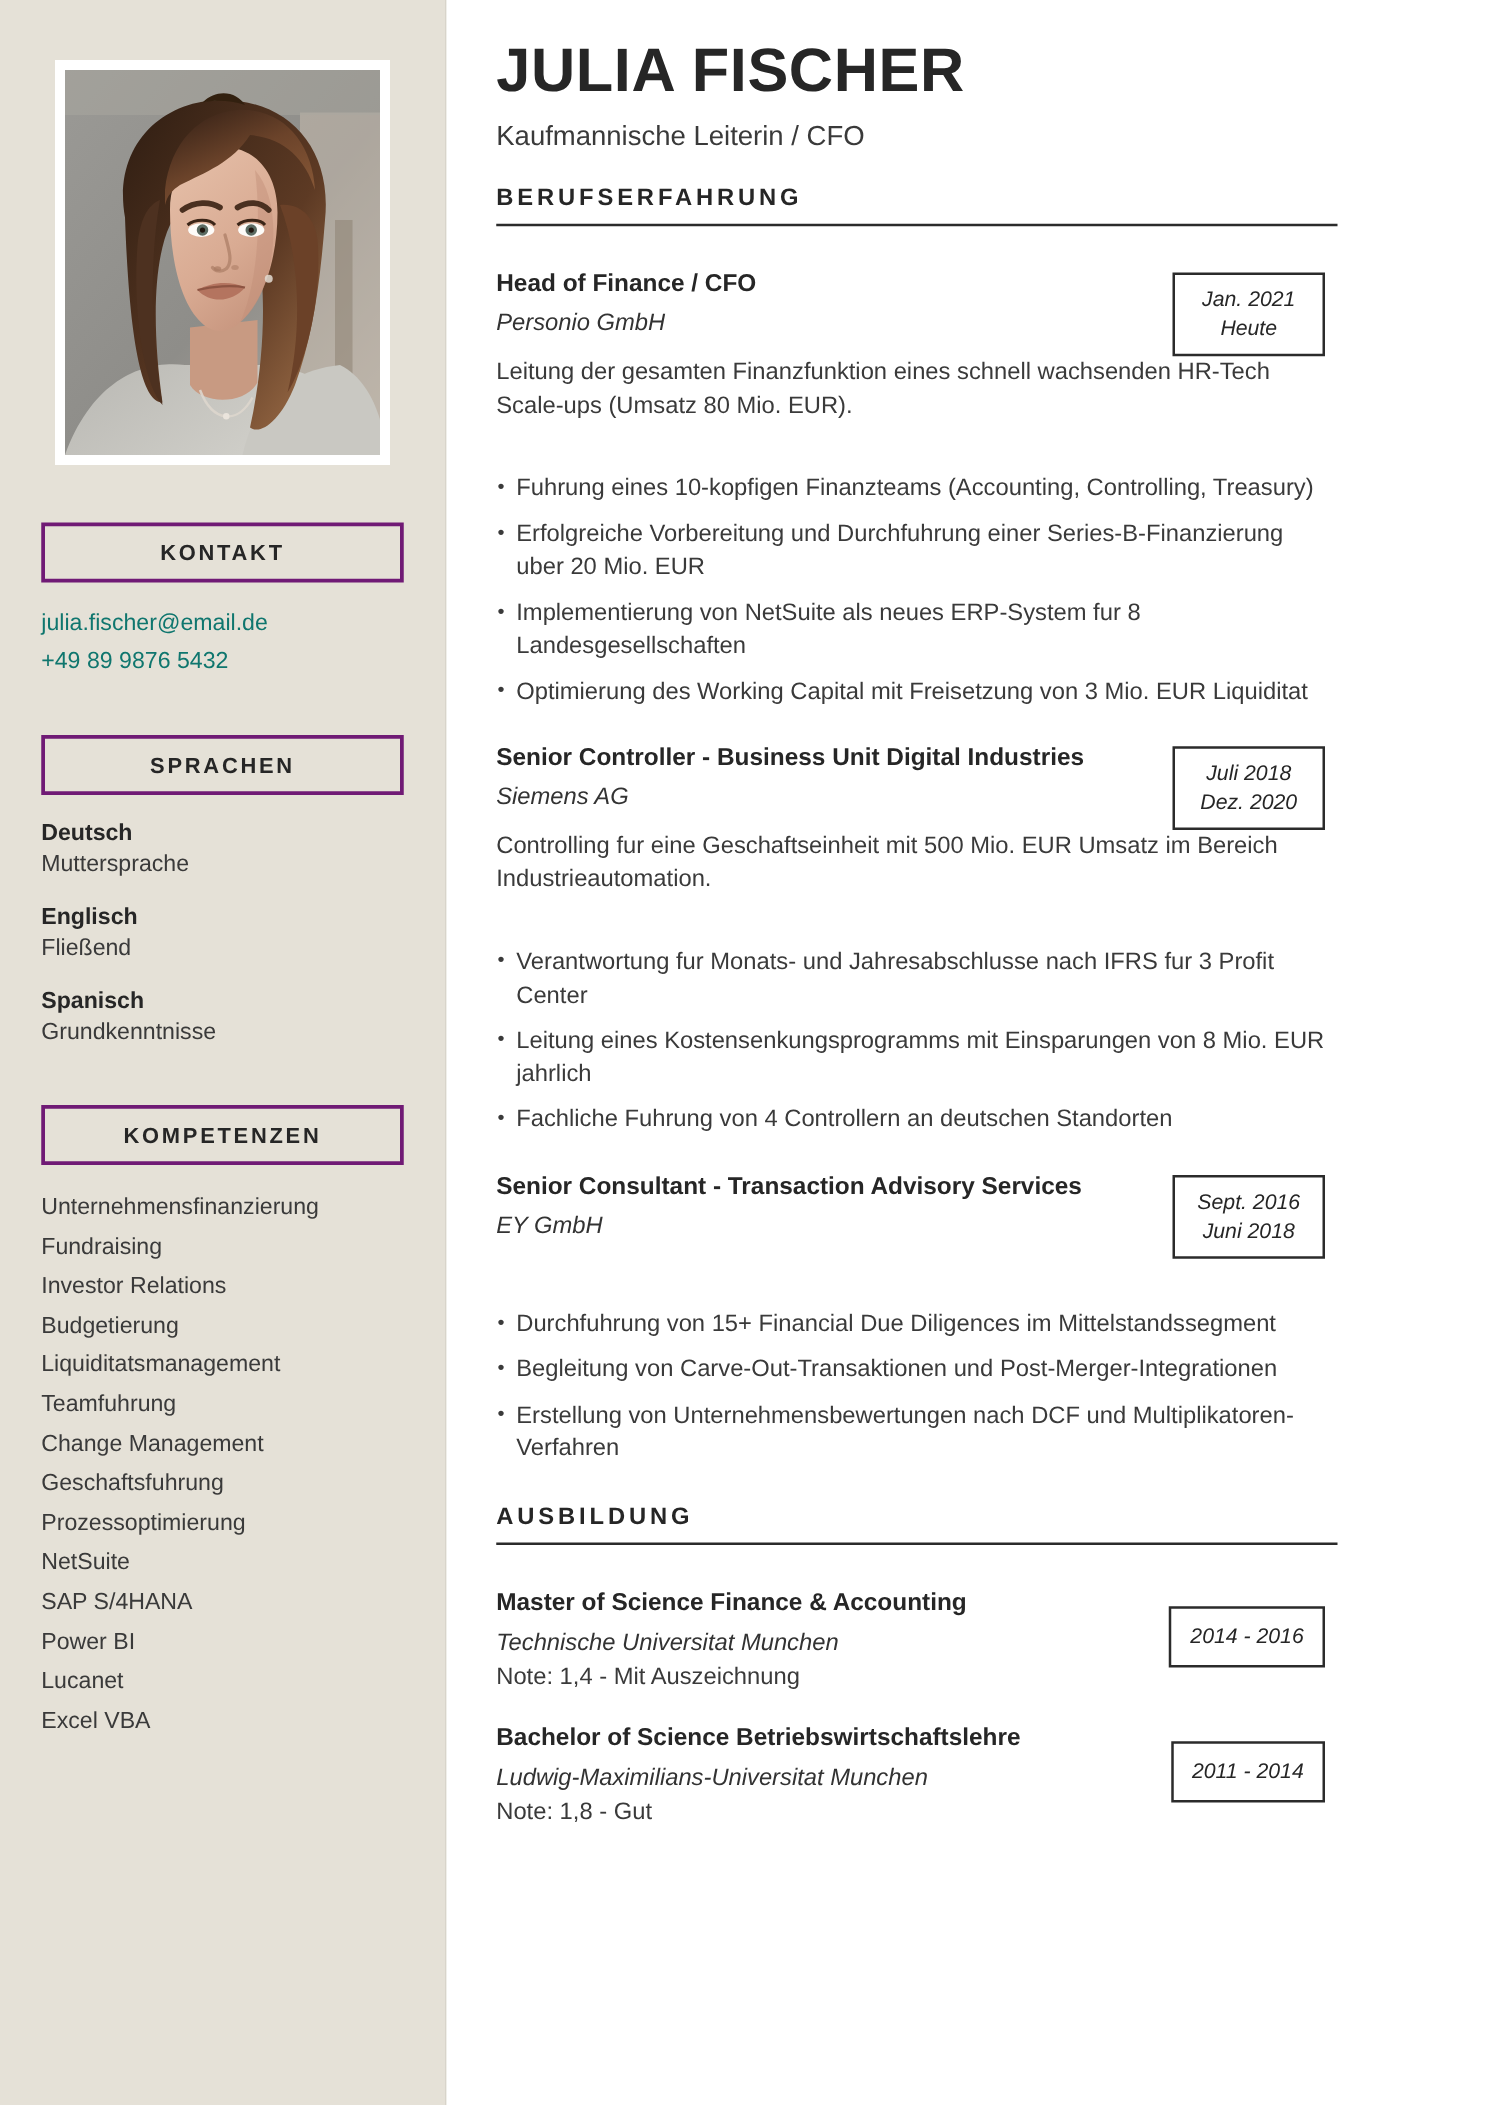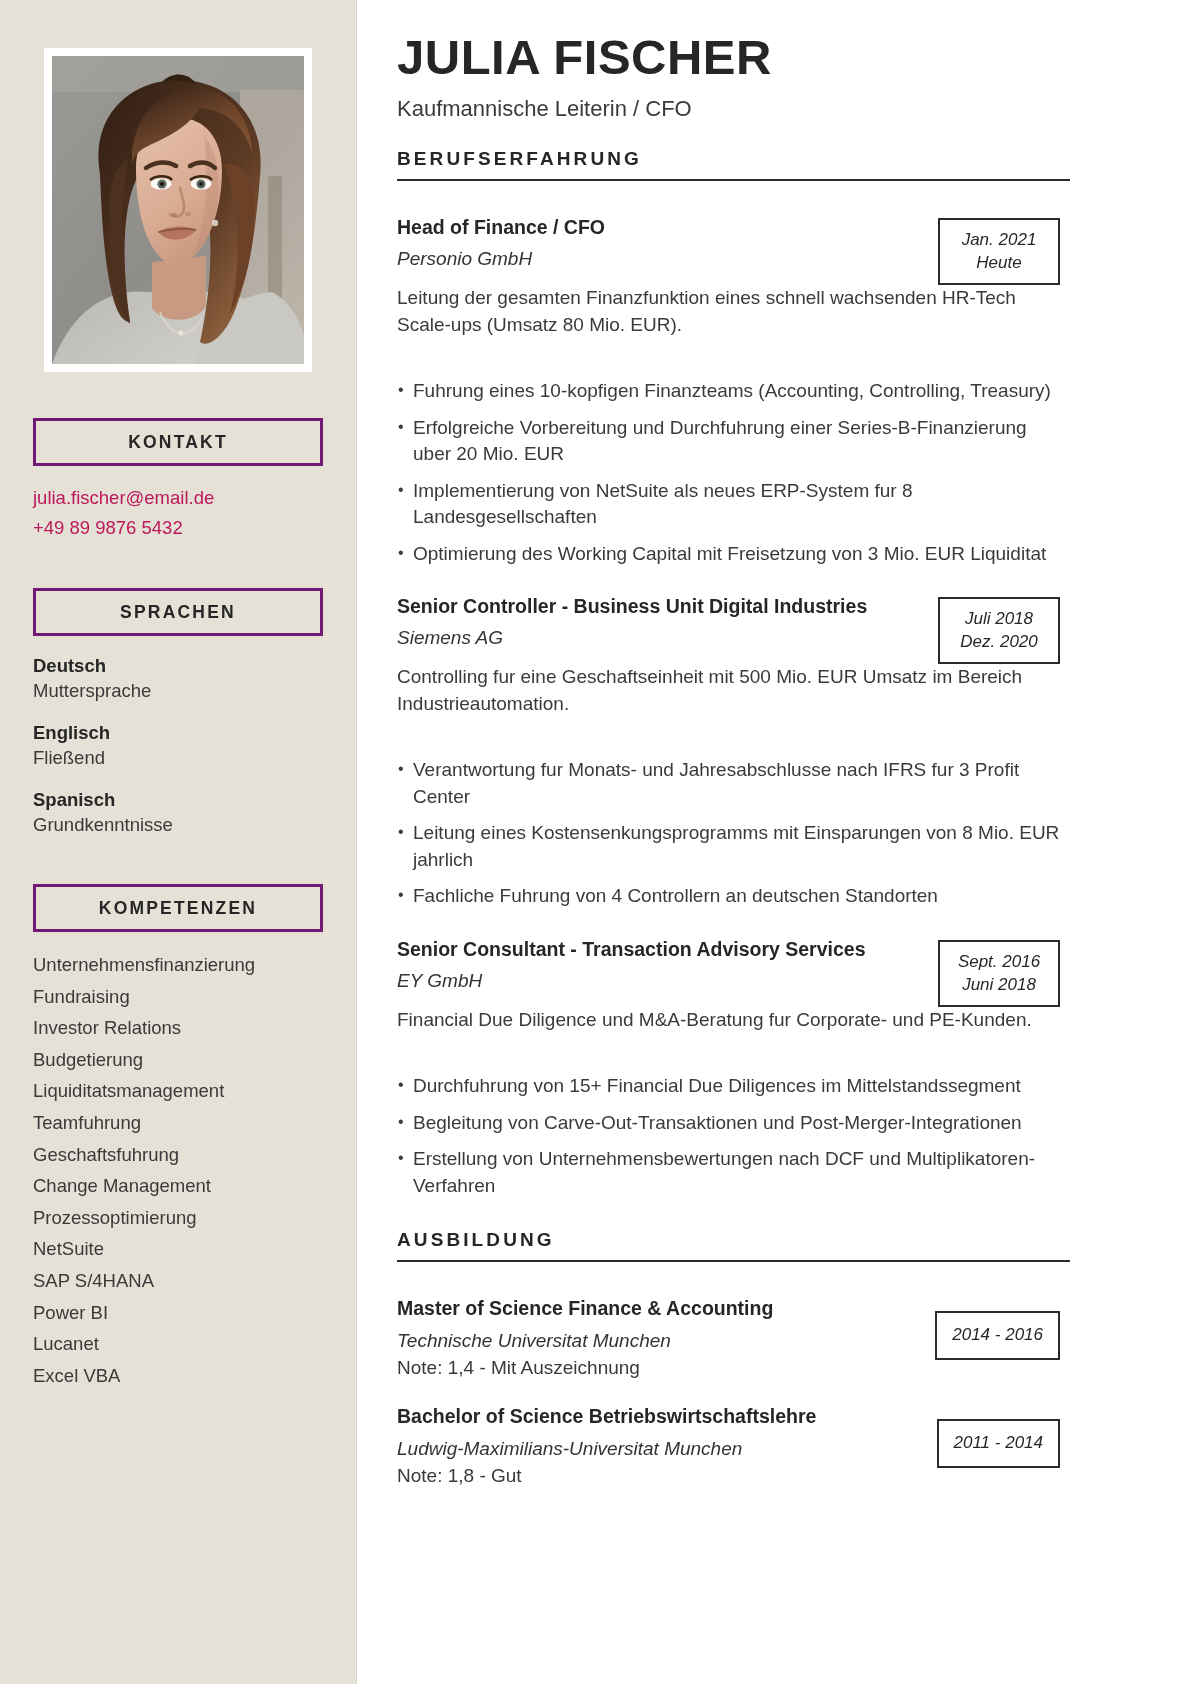--- a/index.html
+++ b/index.html
@@ -52,21 +52,21 @@
     letter-spacing: 2.2px;
     padding: 11px 4px 10px 4px;
     color: #262626;
     margin-top: 46px;
     margin-bottom: 17px;
   }
 
   .contact-line {
     font-size: 18.5px;
     line-height: 29px;
-    color: #be185d;
+    color: #0f766e;
     margin-bottom: 1px;
   }
 
   .lang-item { margin-bottom: 16px; }
   .lang-name {
     font-size: 18.5px;
     font-weight: bold;
     color: #262626;
     line-height: 25px;
   }
@@ -305,22 +305,22 @@
     </div>
 
     <div class="side-heading">KOMPETENZEN</div>
     <div>
       <div class="skill-item">Unternehmensfinanzierung</div>
       <div class="skill-item">Fundraising</div>
       <div class="skill-item">Investor Relations</div>
       <div class="skill-item">Budgetierung</div>
       <div class="skill-item">Liquiditatsmanagement</div>
       <div class="skill-item">Teamfuhrung</div>
+      <div class="skill-item">Change Management</div>
       <div class="skill-item">Geschaftsfuhrung</div>
-      <div class="skill-item">Change Management</div>
       <div class="skill-item">Prozessoptimierung</div>
       <div class="skill-item">NetSuite</div>
       <div class="skill-item">SAP S/4HANA</div>
       <div class="skill-item">Power BI</div>
       <div class="skill-item">Lucanet</div>
       <div class="skill-item">Excel VBA</div>
     </div>
 
   </aside>
 
@@ -374,21 +374,20 @@
       <div class="entry-head">
         <div class="entry-headtext">
           <div class="entry-role">Senior Consultant - Transaction Advisory Services</div>
           <div class="entry-org">EY GmbH</div>
         </div>
         <div class="date-box">
           <div>Sept. 2016</div>
           <div>Juni 2018</div>
         </div>
       </div>
-      <p class="entry-summary">Financial Due Diligence und M&amp;A-Beratung fur Corporate- und PE-Kunden.</p>
       <ul class="bullets">
         <li>Durchfuhrung von 15+ Financial Due Diligences im Mittelstandssegment</li>
         <li>Begleitung von Carve-Out-Transaktionen und Post-Merger-Integrationen</li>
         <li>Erstellung von Unternehmensbewertungen nach DCF und Multiplikatoren-Verfahren</li>
       </ul>
     </section>
 
     <div class="section-heading edu">AUSBILDUNG</div>
 
     <section class="entry edu-entry">

